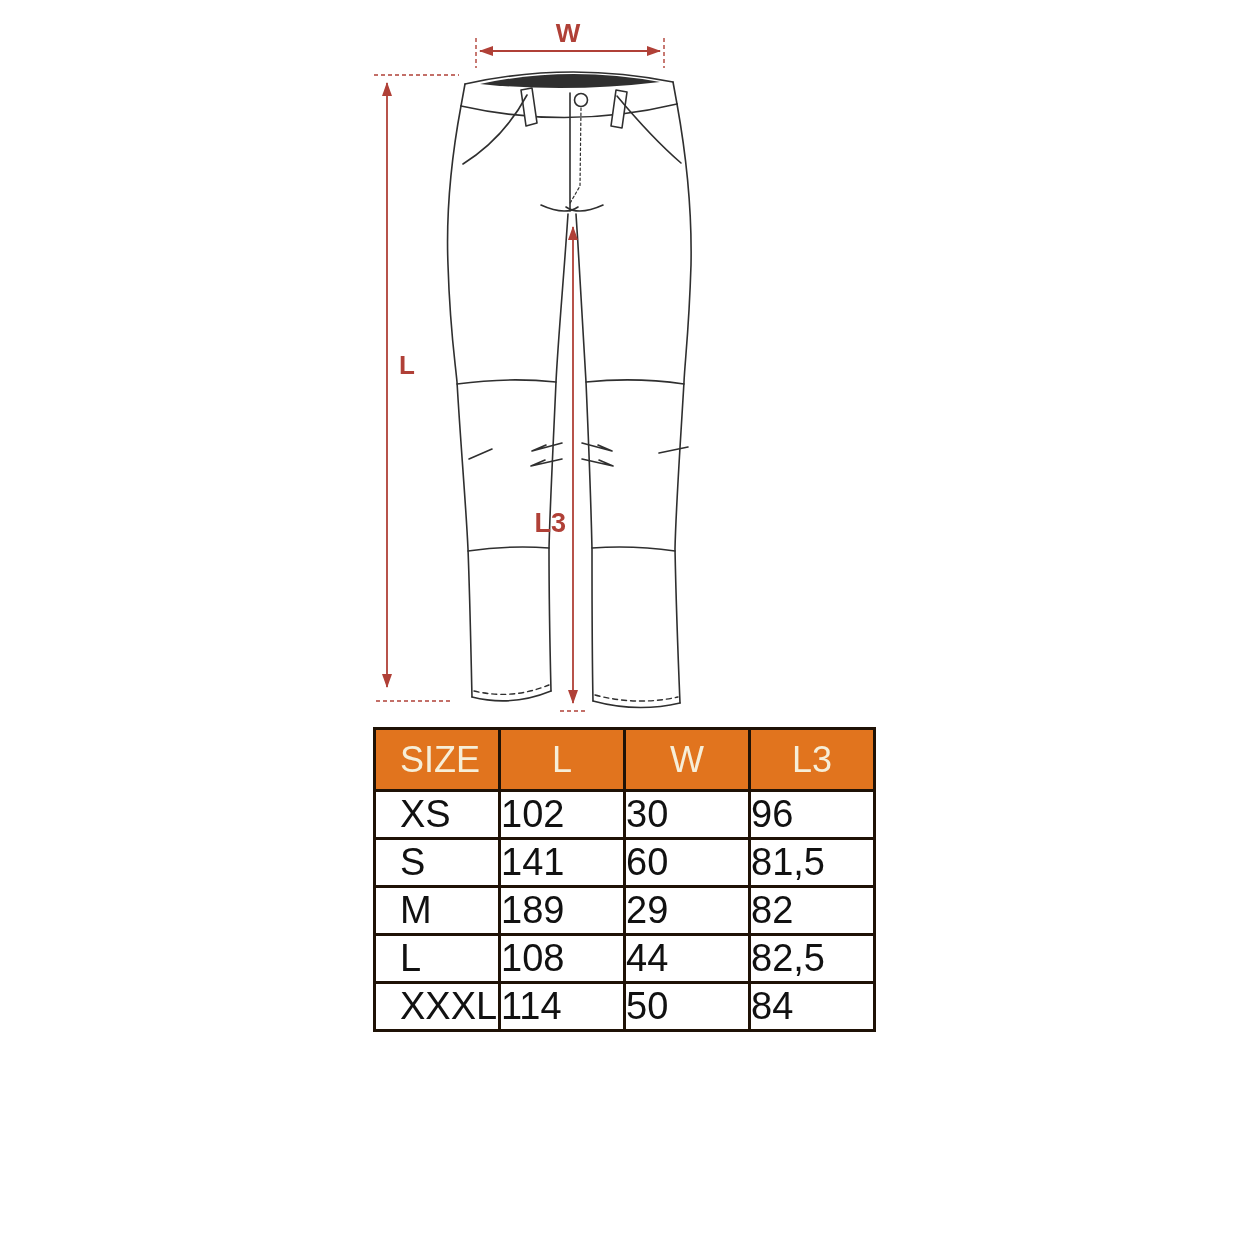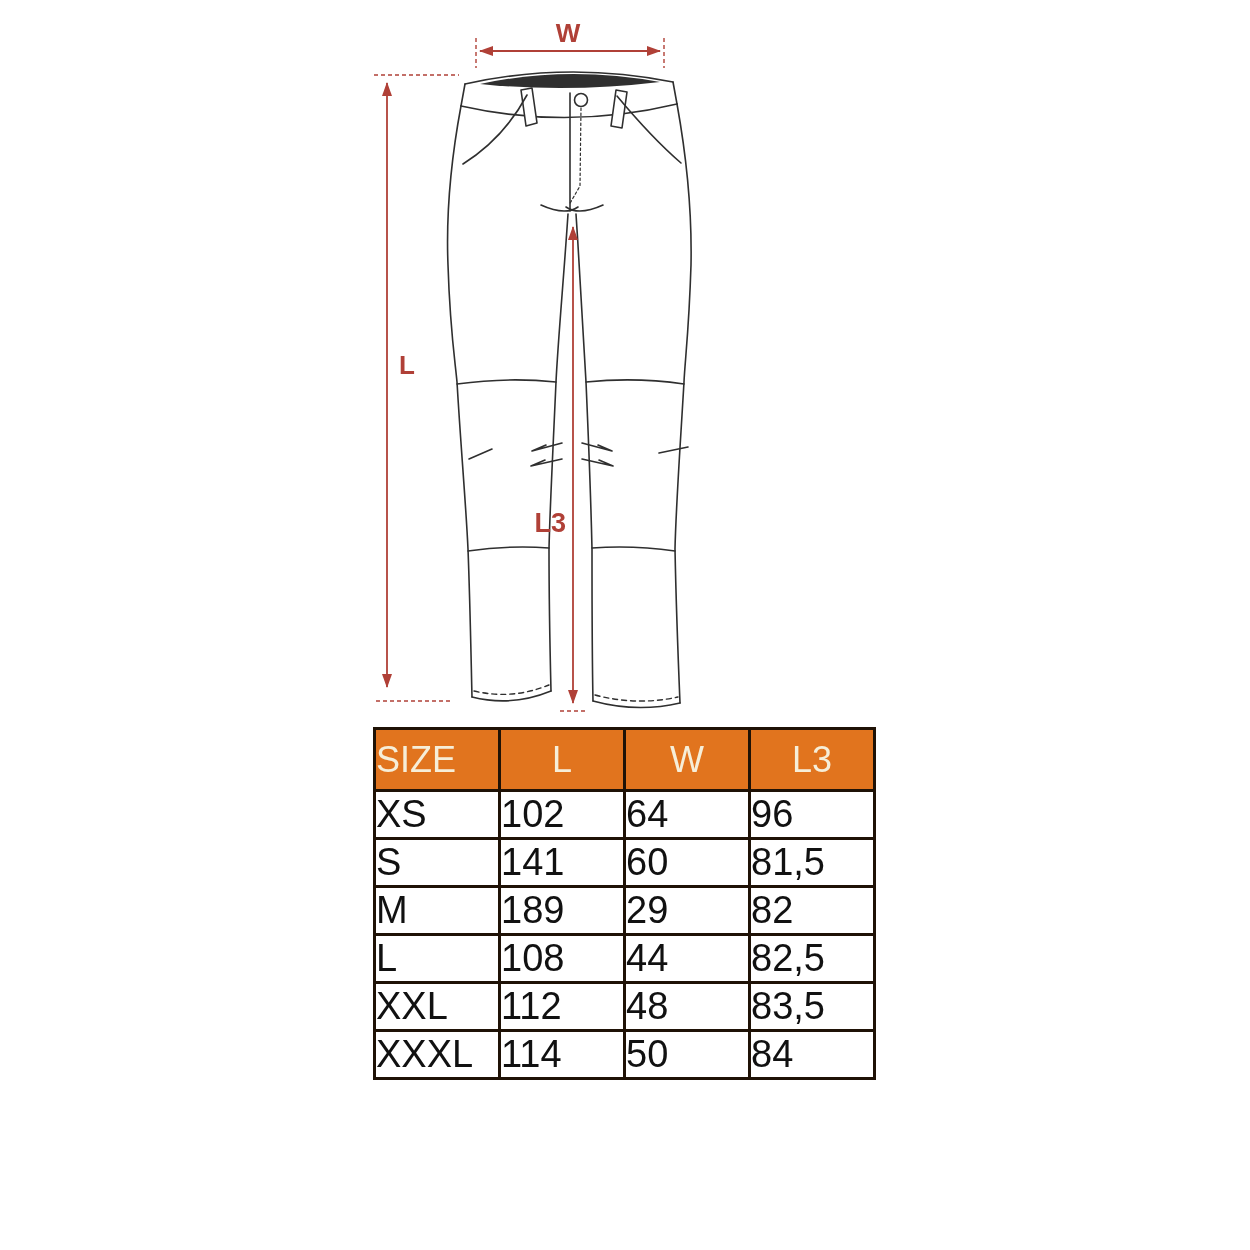--- a/index.html
+++ b/index.html
@@ -74,20 +74,21 @@
     font-weight: normal;
     text-align: center;
   }
   table.size-table td {
     color: #111111;
     font-size: 38px;
     font-weight: normal;
   }
   table.size-table th.left, table.size-table td.left {
     text-align: left;
+    padding-left: 24px;
   }
 </style>
 </head>
 <body>
 
 <div class="canvas">
 
   <svg class="diagram" viewBox="350 10 545 715" xmlns="http://www.w3.org/2000/svg">
     <defs>
       <marker id="arrow" markerUnits="userSpaceOnUse" markerWidth="15" markerHeight="12" refX="13" refY="5" orient="auto-start-reverse">
@@ -173,21 +174,21 @@
         <th class="left">SIZE</th>
         <th>L</th>
         <th>W</th>
         <th>L3</th>
       </tr>
     </thead>
     <tbody>
       <tr>
         <td class="left">XS</td>
         <td>102</td>
-        <td>64</td>
+        <td>30</td>
         <td>96</td>
       </tr>
       <tr>
         <td class="left">S</td>
         <td>141</td>
         <td>60</td>
         <td>81,5</td>
       </tr>
       <tr>
         <td class="left">M</td>
@@ -195,26 +196,20 @@
         <td>29</td>
         <td>82</td>
       </tr>
       <tr>
         <td class="left">L</td>
         <td>108</td>
         <td>44</td>
         <td>82,5</td>
       </tr>
       <tr>
-        <td class="left">XXL</td>
-        <td>112</td>
-        <td>48</td>
-        <td>83,5</td>
-      </tr>
-      <tr>
         <td class="left">XXXL</td>
         <td>114</td>
         <td>50</td>
         <td>84</td>
       </tr>
     </tbody>
   </table>
 
 </div>
 

